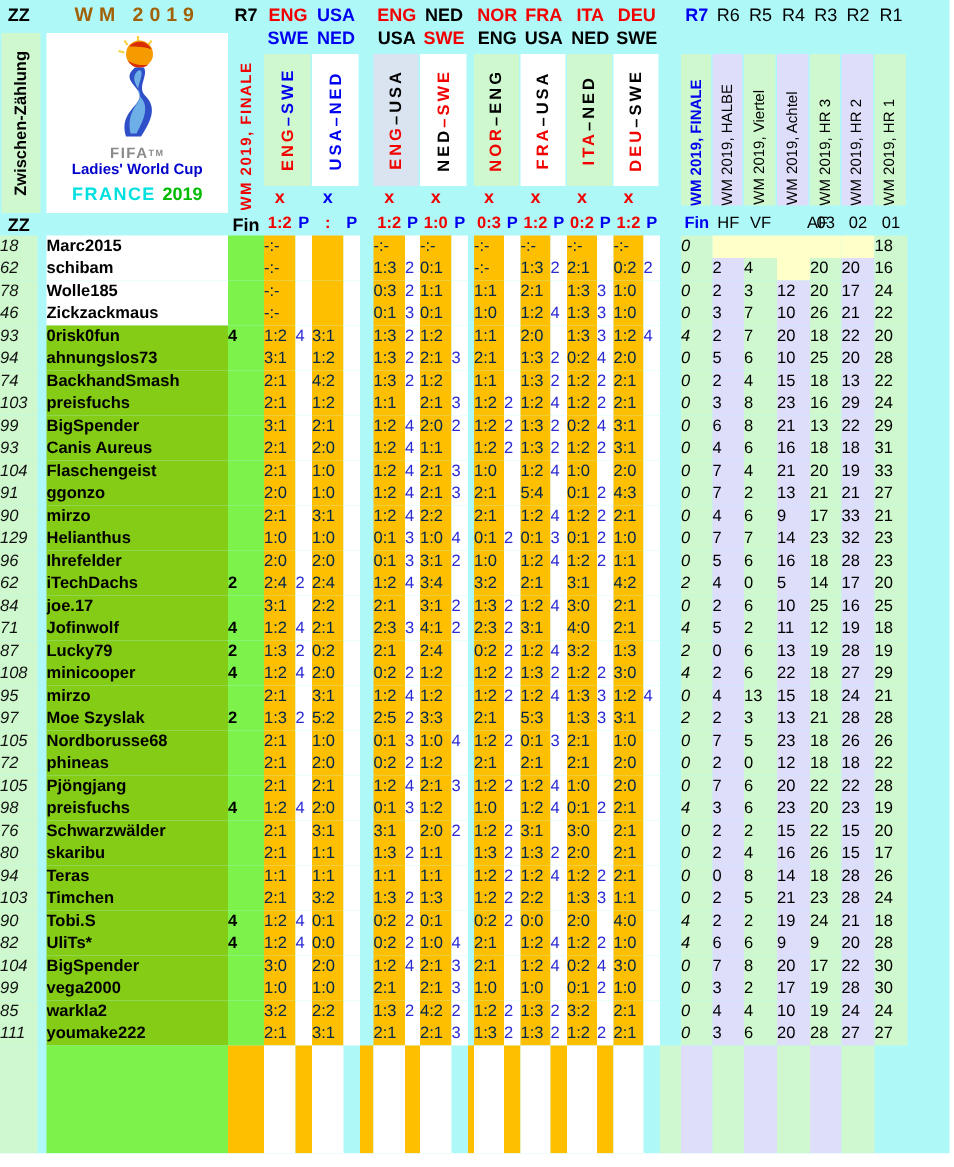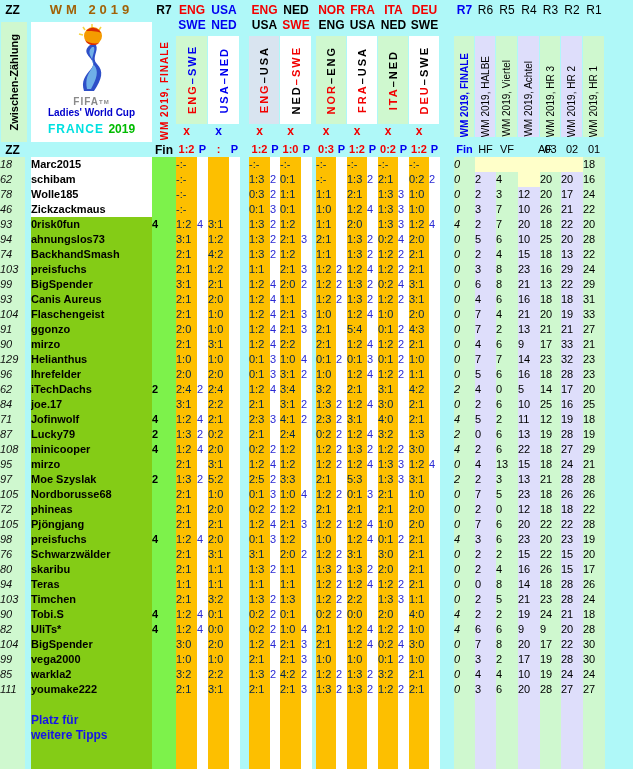--- a/index.html
+++ b/index.html
@@ -1276,24 +1276,20 @@
         <div class="cell-sum sum-g">6</div>
         <div class="cell-sum sum-l">20</div>
         <div class="cell-sum sum-g">28</div>
         <div class="cell-sum sum-l">27</div>
         <div class="cell-sum sum-g">27</div>
         <div class="gapc"></div>
       </div>
       <div class="row filler">
         <div class="cell-zz"></div>
         <div class="gapc"></div>
-        <div class="cell-name filler-note">
-          <div>Platz für</div>
-          <div>weitere Tipps</div>
-        </div>
         <div class="cell-fin"></div>
         <div class="cell-tip"></div>
         <div class="cell-pts"></div>
         <div class="cell-tip"></div>
         <div class="cell-pts"></div>
         <div class="gapc"></div>
         <div class="cell-tip"></div>
         <div class="cell-pts"></div>
         <div class="cell-tip"></div>
         <div class="cell-pts"></div>

